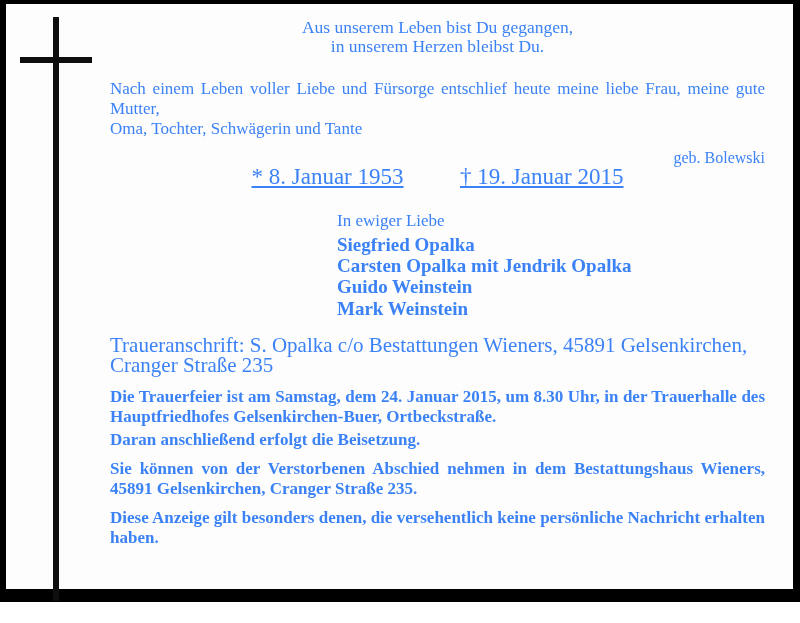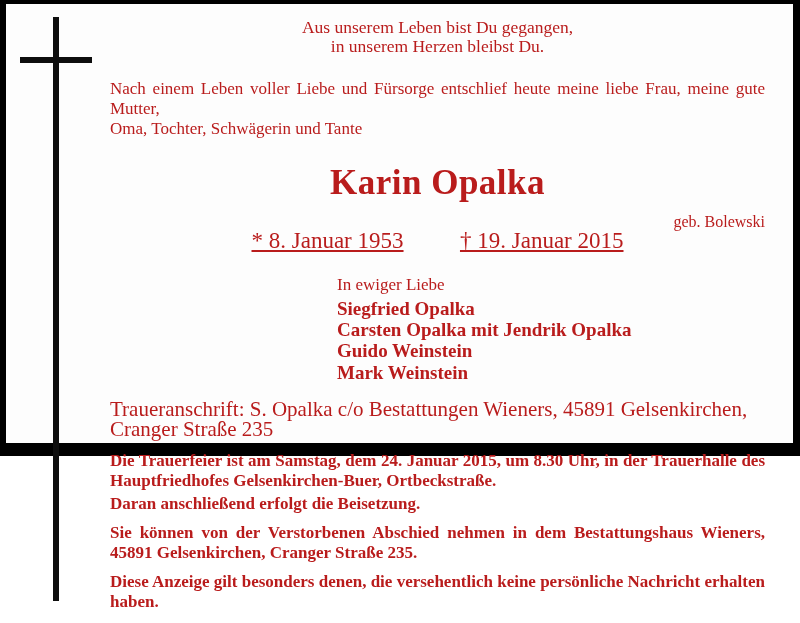--- a/index.html
+++ b/index.html
@@ -5,26 +5,26 @@
   * { margin: 0; padding: 0; box-sizing: border-box; }
   html, body { width: 800px; height: 623px; }
   body {
     font-family: "Liberation Serif", "DejaVu Serif", serif;
     background: #ffffff;
     overflow: hidden;
   }
   .page {
     position: relative;
     width: 800px;
-    height: 456px;
+    height: 602px;
     background: #fdfdfd;
     border-style: solid;
     border-color: #000000;
     border-width: 4px 7px 13px 6px;
-    color: #b91c1c;
+    color: #3b82f6;
   }
   
   .cross { position: absolute; left: 0; top: 0; width: 100px; height: 600px; }
   .cross-stem {
     position: absolute; left: 47px; top: 13px;
     width: 6px; height: 584px; background: #0e0e0e;
   }
   .cross-bar {
     position: absolute; left: 14px; top: 53px;
     width: 72px; height: 6px; background: #0e0e0e;
@@ -103,21 +103,20 @@
     <div class="epigraph">
       <div>Aus unserem Leben bist Du gegangen,</div>
       <div>in unserem Herzen bleibst Du.</div>
     </div>
 
     <div class="intro">
       <div class="jfull">Nach einem Leben voller Liebe und Fürsorge entschlief heute meine liebe Frau, meine gute Mutter,</div>
       <div>Oma, Tochter, Schwägerin und Tante</div>
     </div>
 
-    <h1 class="name">Karin Opalka</h1>
 
     <div class="maiden">geb. Bolewski</div>
 
     <div class="dates">
       <span>* 8. Januar 1953</span>
       <span>† 19. Januar 2015</span>
     </div>
 
     <div class="family">
       <div class="farewell">In ewiger Liebe</div>

